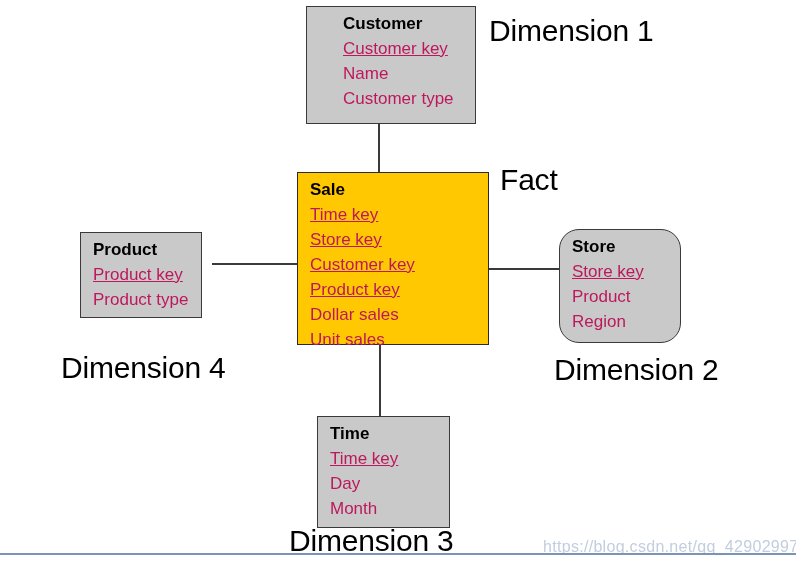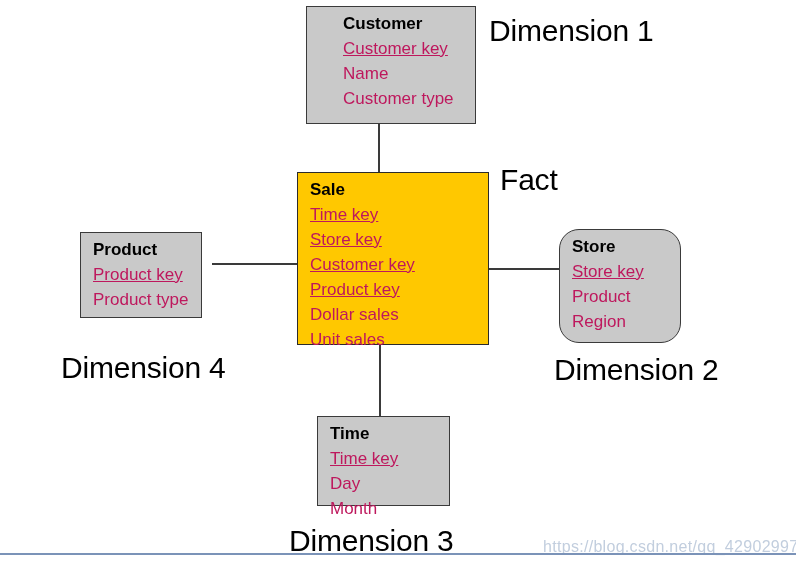--- a/index.html
+++ b/index.html
@@ -112,21 +112,21 @@
     <div class="ent-field">Product type</div>
   </div>
 
   <div class="entity" style="left:559px; top:229px; width:122px; height:114px;border-radius:20px;">
     <div class="ent-title">Store</div>
     <div class="ent-field key">Store key</div>
     <div class="ent-field">Product</div>
     <div class="ent-field">Region</div>
   </div>
 
-  <div class="entity" style="left:317px; top:416px; width:133px; height:90px;">
+  <div class="entity" style="left:317px; top:416px; width:133px; height:112px;">
     <div class="ent-title">Time</div>
     <div class="ent-field key">Time key</div>
     <div class="ent-field">Day</div>
     <div class="ent-field">Month</div>
   </div>
 
   <div class="annot" style="left:489px; top:14px;">Dimension 1</div>
   <div class="annot" style="left:500px; top:163px;">Fact</div>
   <div class="annot" style="left:61px; top:351px;">Dimension 4</div>
   <div class="annot" style="left:554px; top:353px;">Dimension 2</div>

